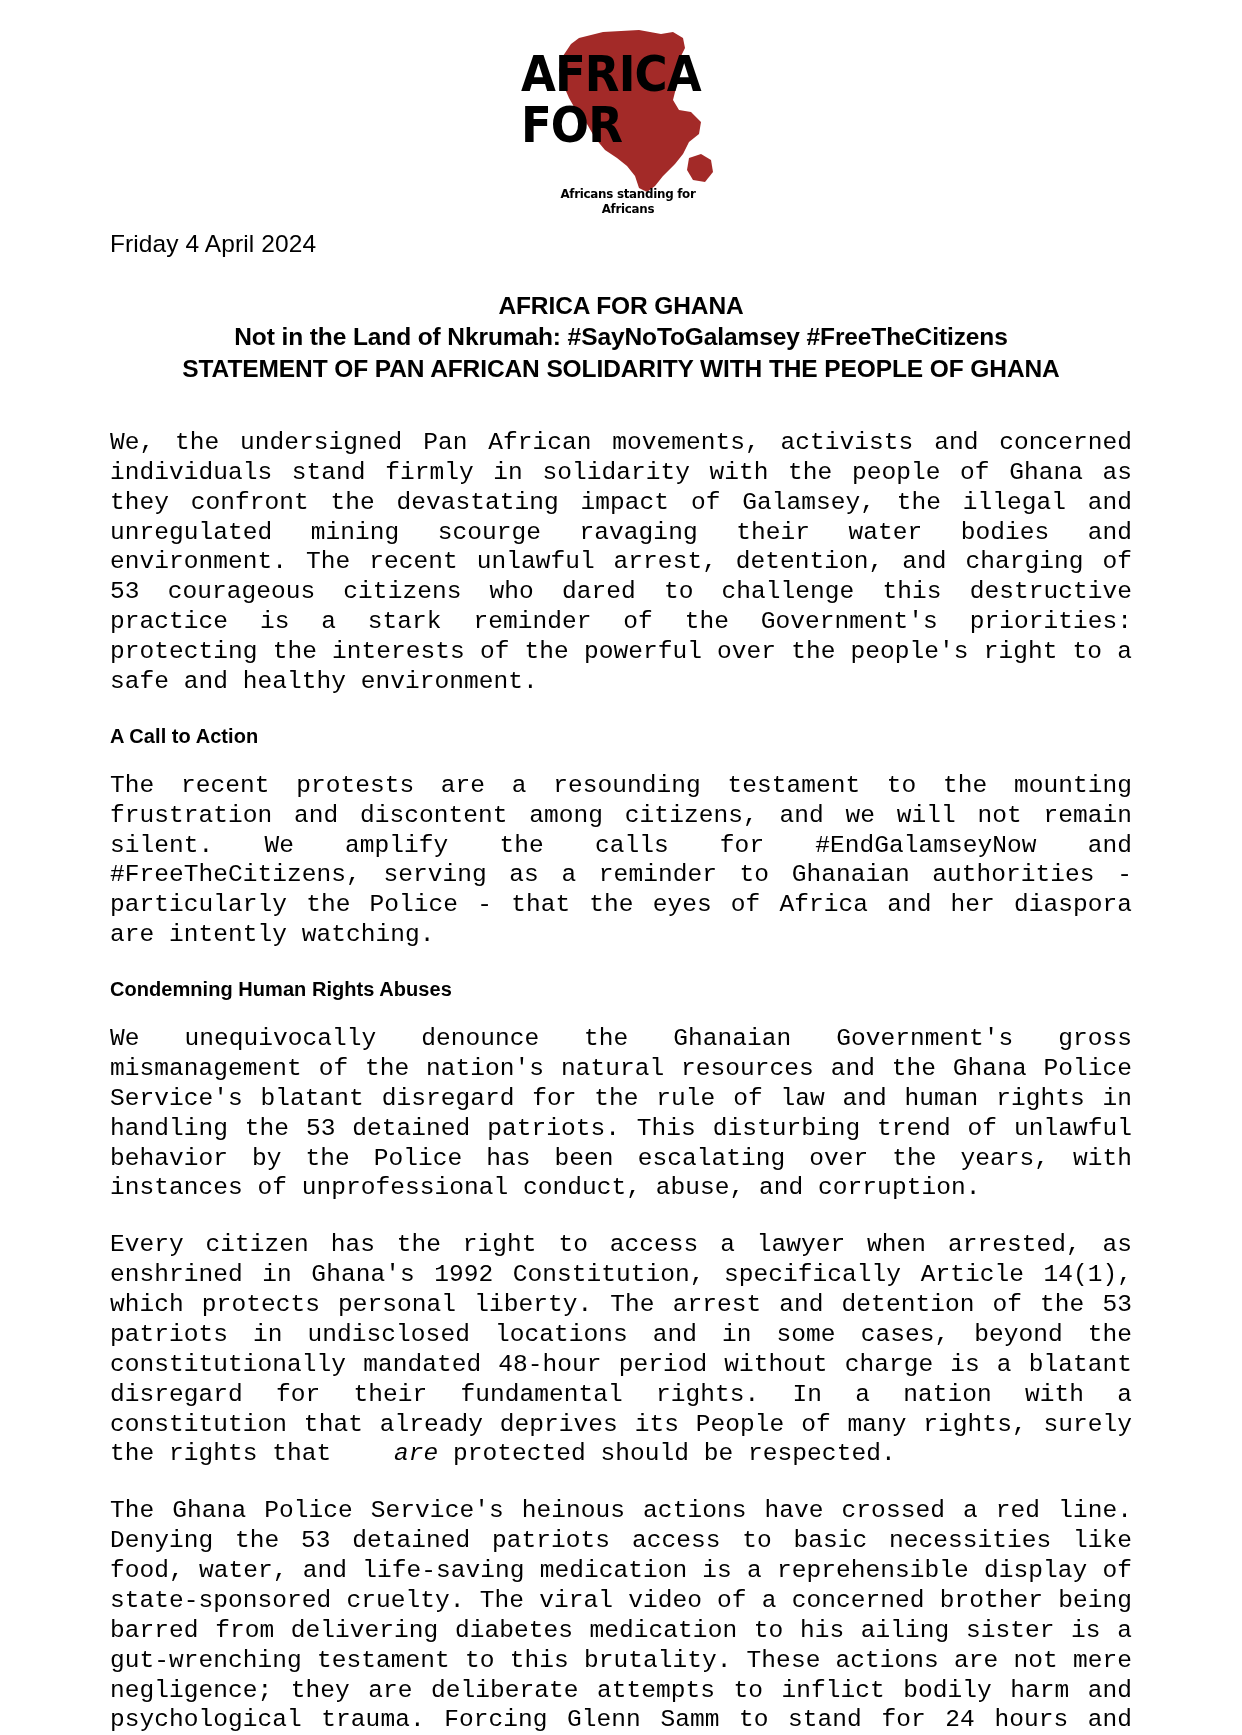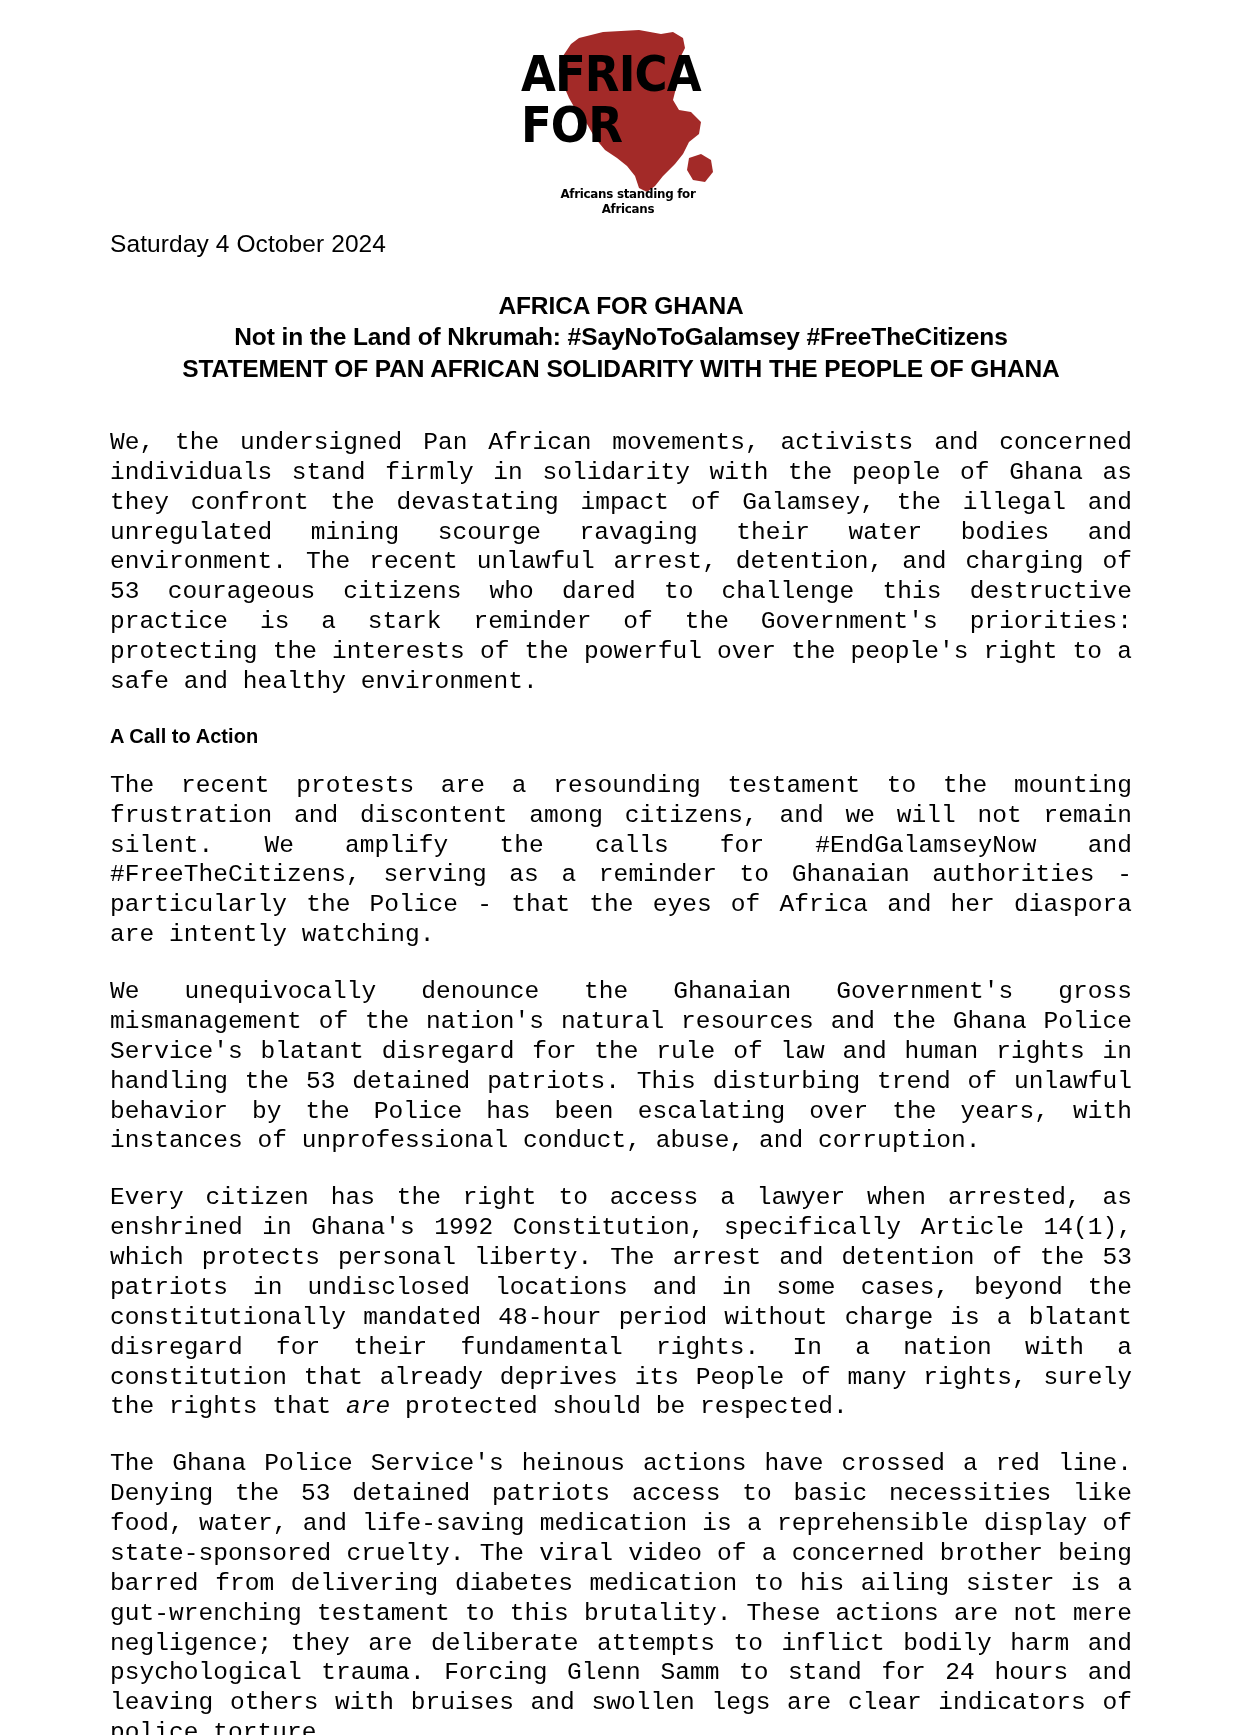--- a/index.html
+++ b/index.html
@@ -107,21 +107,21 @@
     letter-spacing: 0.05px;
     font-family: Liberation Mono, monospace;
   }
   h2.section {
     font-size: 20px;
     font-weight: 700;
     line-height: 1.25;
     margin: 0 0 22px 0;
     letter-spacing: 0.05px;
   }
-  .italic { font-style: italic; }
+  .italic { font-style: italic; margin-left: 48px; }
 </style>
 </head>
 <body>
 
 <div class="page">
 
   <div class="logo-block">
     <div class="logo">
       <svg class="logo-map" viewBox="0 0 178 178" xmlns="http://www.w3.org/2000/svg">
         <path fill="#A32A28" d="M36,12 L60,6 L96,4 L118,8 L130,6 L140,12 L142,22 L136,34 L138,46 L134,58 L130,74 L136,84 L148,86 L158,96 L156,108 L146,116 L140,128 L132,138 L120,150 L112,160 L104,166 L96,162 L92,150 L84,140 L74,132 L62,124 L52,112 L44,98 L34,86 L26,72 L20,58 L16,44 L20,30 L28,18 Z"></path>
@@ -130,34 +130,35 @@
       <div class="logo-wordmark">
         <div class="logo-line l1">AFRICA</div>
         <div class="logo-line l2">FOR</div>
       </div>
       <div class="logo-tagline">Africans standing for Africans</div>
     </div>
   </div>
 
   <div class="doc">
 
-    <div class="date">Saturday 4 October 2024</div>
+    <div class="date">Friday 4 April 2024</div>
 
     <div class="title-block">
       <div class="title-line">AFRICA FOR GHANA</div>
       <div class="title-line">Not in the Land of Nkrumah: #SayNoToGalamsey #FreeTheCitizens</div>
       <div class="title-line">STATEMENT OF PAN AFRICAN SOLIDARITY WITH THE PEOPLE OF GHANA</div>
     </div>
 
     <p class="body">We, the undersigned Pan African movements, activists and concerned individuals stand firmly in solidarity with the people of Ghana as they confront the devastating impact of Galamsey, the illegal and unregulated mining scourge ravaging their water bodies and environment. The recent unlawful arrest, detention, and charging of 53 courageous citizens who dared to challenge this destructive practice is a stark reminder of the Government's priorities: protecting the interests of the powerful over the people's right to a safe and healthy environment.</p>
 
     <h2 class="section">A Call to Action</h2>
 
     <p class="body">The recent protests are a resounding testament to the mounting frustration and discontent among citizens, and we will not remain silent. We amplify the calls for #EndGalamseyNow and #FreeTheCitizens, serving as a reminder to Ghanaian authorities - particularly the Police - that the eyes of Africa and her diaspora are intently watching.</p>
 
+    <h2 class="section">Condemning Human Rights Abuses</h2>
 
     <p class="body">We unequivocally denounce the Ghanaian Government's gross mismanagement of the nation's natural resources and the Ghana Police Service's blatant disregard for the rule of law and human rights in handling the 53 detained patriots. This disturbing trend of unlawful behavior by the Police has been escalating over the years, with instances of unprofessional conduct, abuse, and corruption.</p>
 
     <p class="body"><span>Every citizen has the right to access a lawyer when arrested, as enshrined in Ghana's 1992 Constitution, specifically Article 14(1), which protects personal liberty. The arrest and detention of the 53 patriots in undisclosed locations and in some cases, beyond the constitutionally mandated 48-hour period without charge is a blatant disregard for their fundamental rights. In a nation with a constitution that already deprives its People of many rights, surely the rights that </span><span class="italic">are</span><span> protected should be respected.</span></p>
 
     <p class="body">The Ghana Police Service's heinous actions have crossed a red line. Denying the 53 detained patriots access to basic necessities like food, water, and life-saving medication is a reprehensible display of state-sponsored cruelty. The viral video of a concerned brother being barred from delivering diabetes medication to his ailing sister is a gut-wrenching testament to this brutality. These actions are not mere negligence; they are deliberate attempts to inflict bodily harm and psychological trauma. Forcing Glenn Samm to stand for 24 hours and leaving others with bruises and swollen legs are clear indicators of police torture.</p>
 
   </div>
 </div>
 

